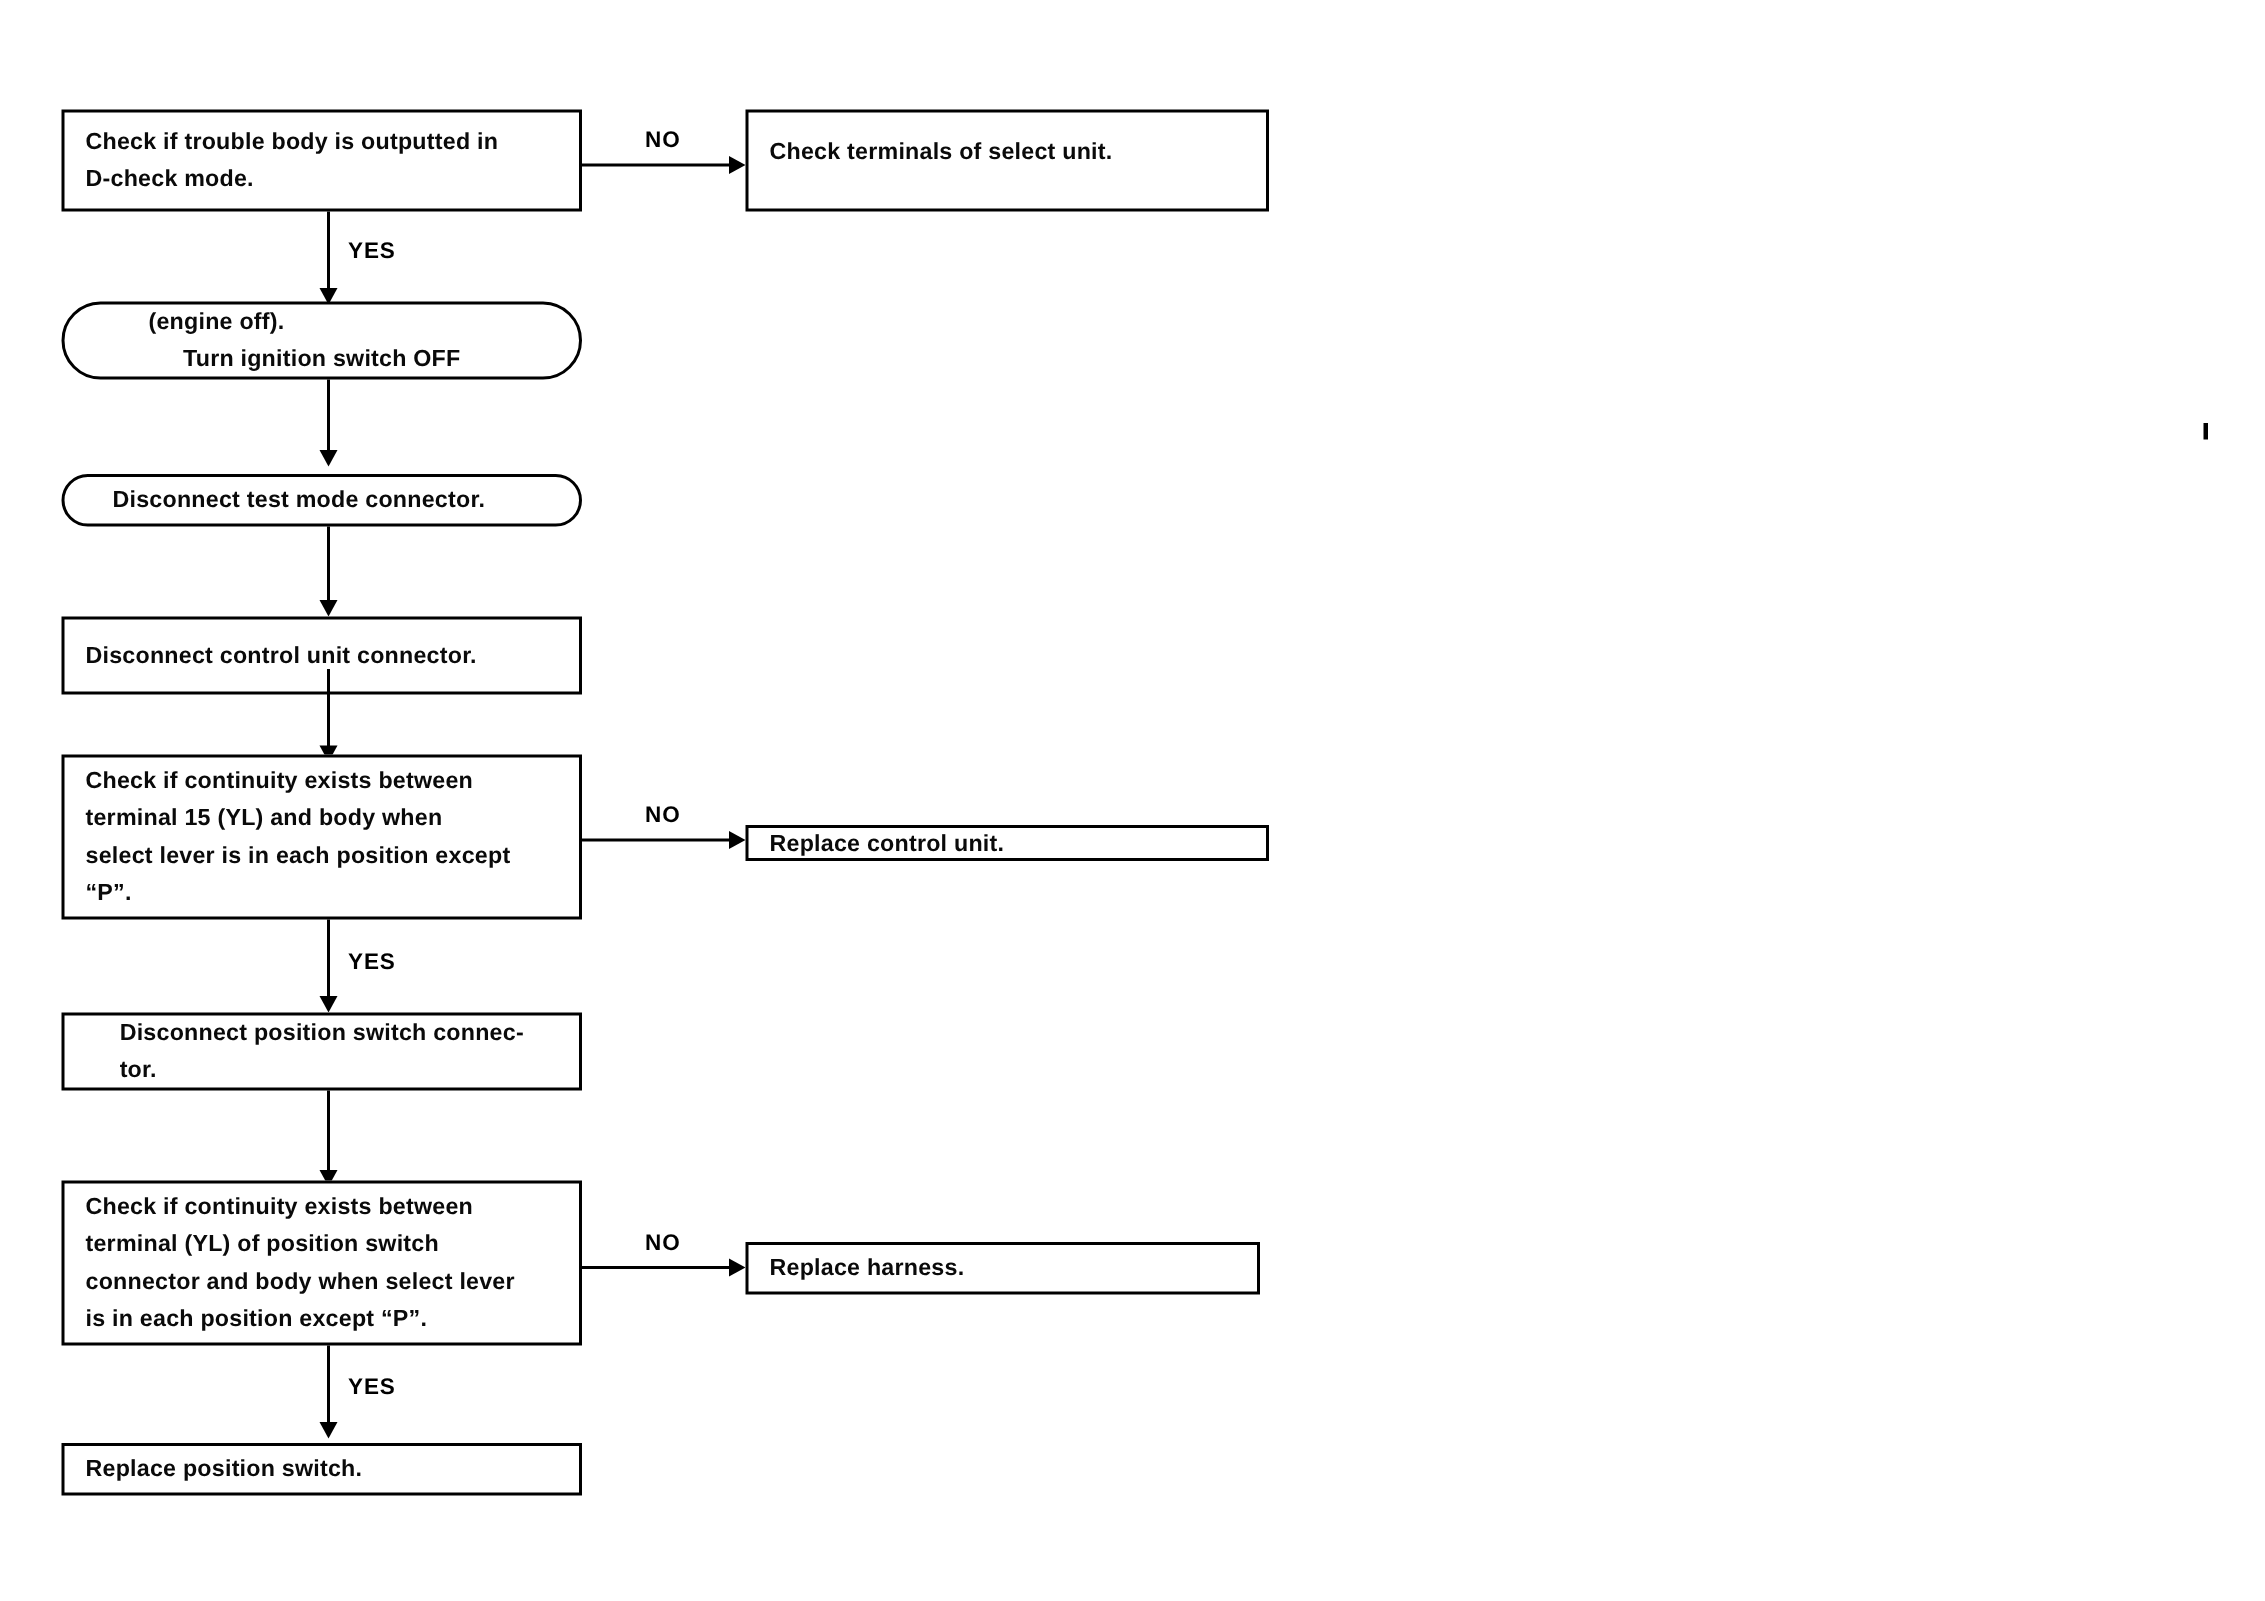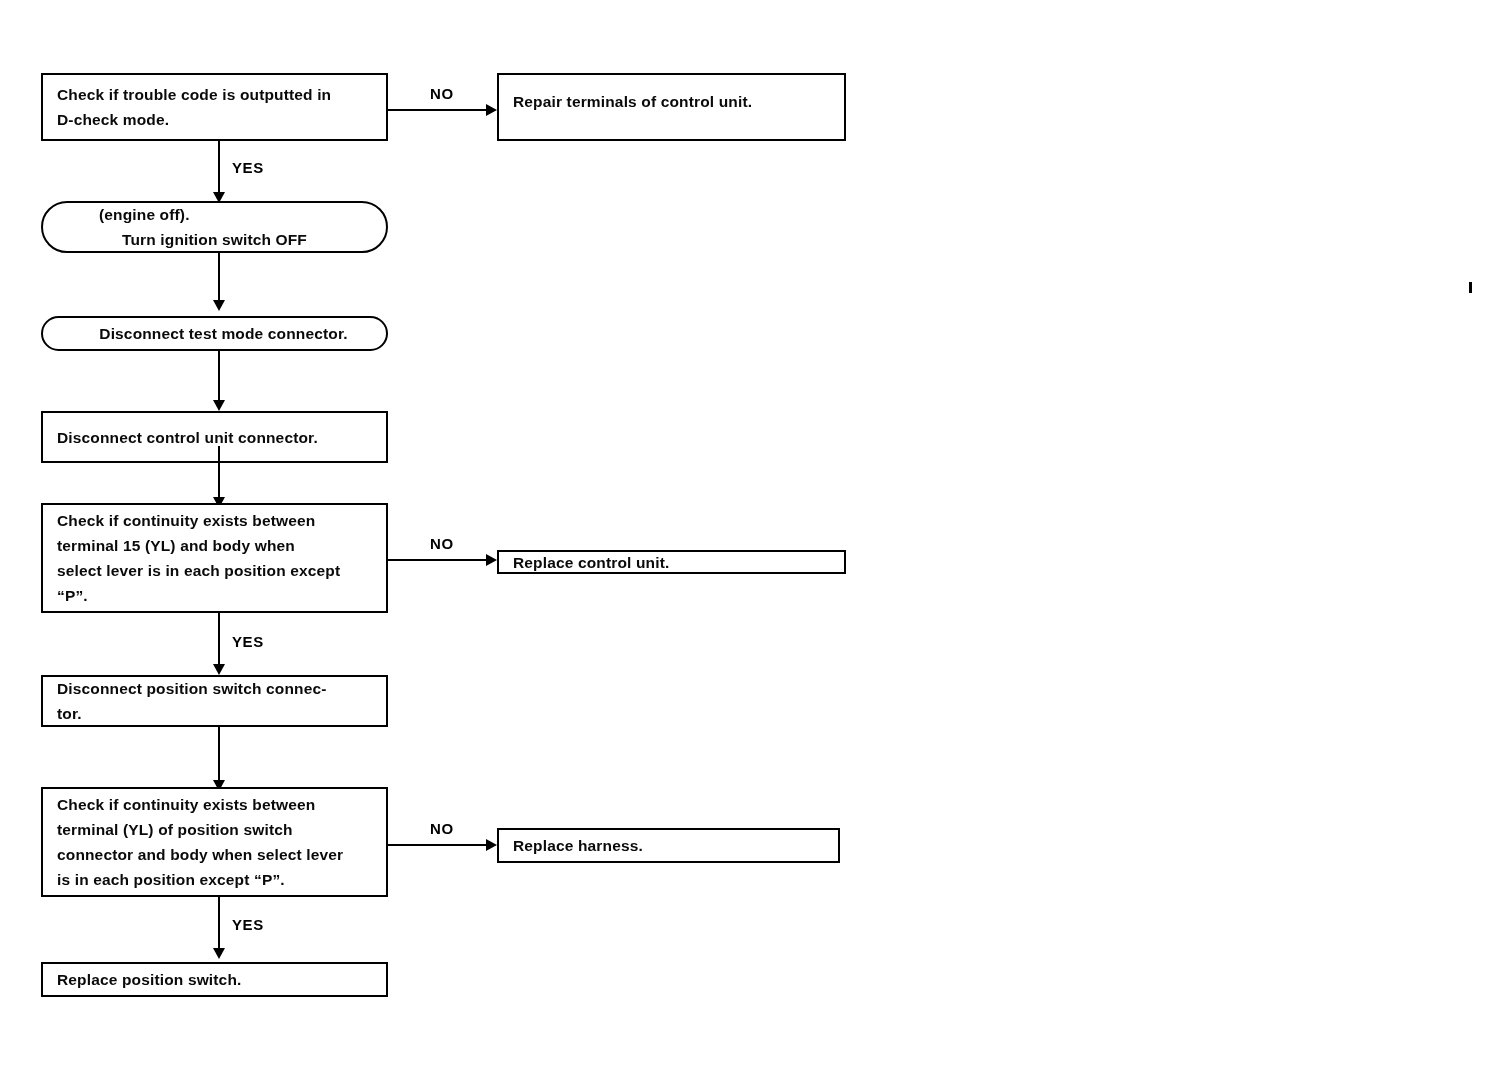--- a/index.html
+++ b/index.html
@@ -91,45 +91,45 @@
     height: 11px;
     background: #000000;
   }
 </style>
 </head>
 <body>
 
 <div id="page">
 
   <div class="node rect" style="left:41px; top:73px; width:347px; height:68px;">
-    <div class="txt">Check if trouble code is outputted in
+    <div class="txt">Check if trouble body is outputted in
 D-check mode.</div>
   </div>
 
   <div class="hline" style="left:388px; top:109px; width:100px;"></div>
   <div class="arrow-right" style="left:486px; top:104px;"></div>
   <div class="edge-label" style="left:430px; top:85px;">NO</div>
 
   <div class="node rect" style="left:497px; top:73px; width:349px; height:68px;">
-    <div class="txt" style="margin-top:-12px;">Repair terminals of control unit.</div>
+    <div class="txt" style="margin-top:-12px;">Check terminals of select unit.</div>
   </div>
 
   <div class="vline" style="left:218px; top:141px; height:57px;"></div>
   <div class="arrow-down" style="left:213px; top:192px;"></div>
   <div class="edge-label" style="left:232px; top:159px;">YES</div>
 
   <div class="node stadium" style="left:41px; top:201px; width:347px; height:52px;">
     <div class="txt indent">(engine off).</div>
     <div class="txt center">Turn ignition switch OFF</div>
   </div>
 
   <div class="vline" style="left:218px; top:253px; height:52px;"></div>
   <div class="arrow-down" style="left:213px; top:300px;"></div>
 
-  <div class="node stadium" style="left:41px; top:316px; width:347px; height:35px;align-items:center;">
+  <div class="node stadium" style="left:41px; top:316px; width:347px; height:35px;">
     <div class="txt" style="padding-left:32px;">Disconnect test mode connector.</div>
   </div>
 
   <div class="vline" style="left:218px; top:351px; height:55px;"></div>
   <div class="arrow-down" style="left:213px; top:400px;"></div>
 
   <div class="node rect" style="left:41px; top:411px; width:347px; height:52px;">
     <div class="txt">Disconnect control unit connector.</div>
   </div>
 
@@ -148,21 +148,21 @@
   <div class="edge-label" style="left:430px; top:535px;">NO</div>
 
   <div class="node rect" style="left:497px; top:550px; width:349px; height:24px;">
     <div class="txt">Replace control unit.</div>
   </div>
 
   <div class="vline" style="left:218px; top:613px; height:56px;"></div>
   <div class="arrow-down" style="left:213px; top:664px;"></div>
   <div class="edge-label" style="left:232px; top:633px;">YES</div>
 
-  <div class="node rect" style="left:41px; top:675px; width:347px; height:52px;">
+  <div class="node rect" style="left:41px; top:675px; width:347px; height:52px;align-items:center;">
     <div class="txt">Disconnect position switch connec-
 tor.</div>
   </div>
 
   <div class="vline" style="left:218px; top:727px; height:58px;"></div>
   <div class="arrow-down" style="left:213px; top:780px;"></div>
 
   <div class="node rect" style="left:41px; top:787px; width:347px; height:110px;">
     <div class="txt">Check if continuity exists between
 terminal (YL) of position switch

